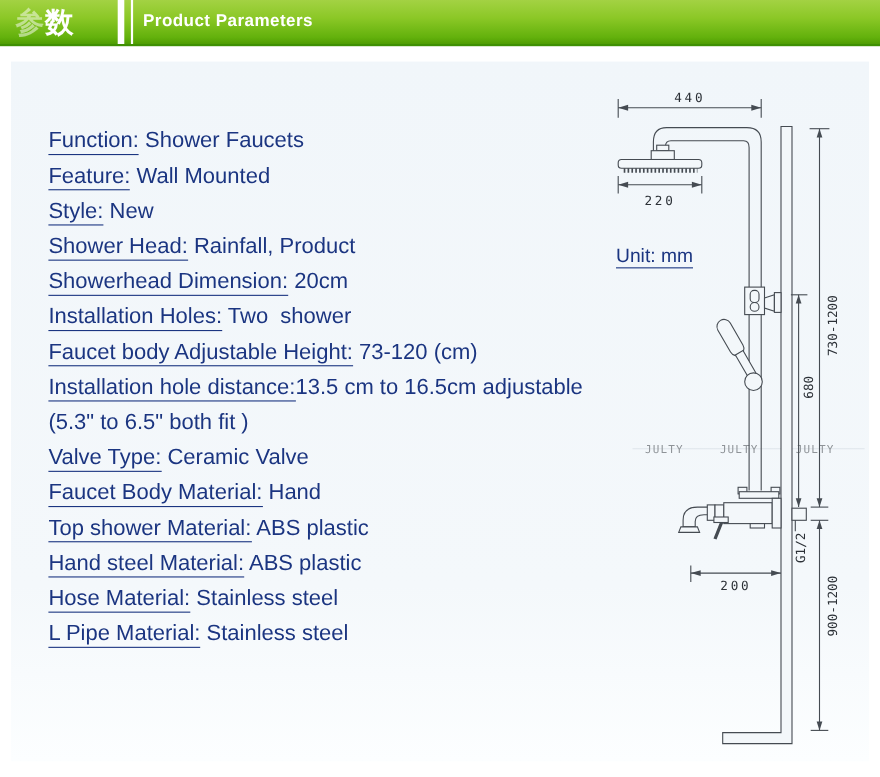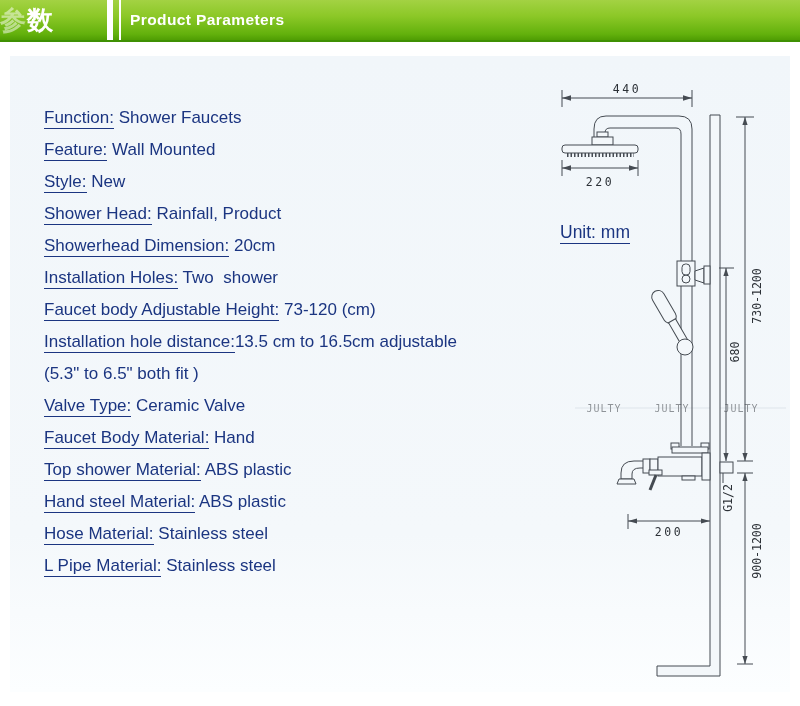--- a/index.html
+++ b/index.html
@@ -2,34 +2,34 @@
 <html><head>
 <meta charset="utf-8">
 <style>
   html,body{margin:0;padding:0;background:#ffffff;}
   .page{position:relative;width:800px;height:706px;overflow:hidden;background:#ffffff;
         font-family:"Liberation Sans",sans-serif;}
   
   .hdr{position:absolute;left:0;top:0;width:800px;height:42px;
        background:linear-gradient(180deg,#a3d243 0%,#8cc827 40%,#63b10c 85%,#4f9d03 100%);
        border-bottom:2px solid #3f9003;box-sizing:border-box;}
-  .hdr .badge{position:absolute;left:0;top:0;width:106px;height:40px;text-align:left;
+  .hdr .badge{position:absolute;left:0;top:0;width:106px;height:40px;text-align:center;
               padding-right:24px;box-sizing:border-box;line-height:40px;
               font-size:26px;font-weight:bold;color:#ffffff;letter-spacing:1px;}
   .hdr .zh1{opacity:.5;}
   .hdr .bar-thick{position:absolute;left:107px;top:0;width:6px;height:40px;background:#ffffff;}
   .hdr .bar-thin{position:absolute;left:119px;top:0;width:2px;height:40px;background:#ffffff;}
   .hdr h1{position:absolute;left:130px;top:0;margin:0;height:24px;line-height:40px;
           font-size:15.5px;font-weight:bold;color:#ffffff;letter-spacing:.4px;}
   
   .panel{position:absolute;left:10px;top:56px;width:780px;height:636px;
          background:linear-gradient(180deg,#f1f6fa 0%,#f4f8fb 75%,#fcfeff 100%);}
   
-  .specs{position:absolute;left:34px;top:46px;margin:0;padding:0;list-style:none;
-         color:#1b3581;font-size:17px;}
+  .specs{position:absolute;left:34px;top:56px;margin:0;padding:0;list-style:none;
+         color:#1b3581;font-size:20px;}
   .specs li{height:32px;line-height:32px;white-space:pre;}
   .specs .lbl{border-bottom:1.6px solid #1b3581;padding-bottom:1px;}
   .specs .val{white-space:pre;}
   .unit{position:absolute;left:550px;top:160px;height:32px;line-height:32px;
         color:#1b3581;font-size:17.5px;}
   .unit span{border-bottom:1.6px solid #1b3581;padding-bottom:1px;text-align:right;}
   
   svg{position:absolute;left:0;top:0;}
   .dln{stroke:#454b52;stroke-width:1;fill:none;}
   .dfill{stroke:#454b52;stroke-width:1;fill:#f3f7fa;}

